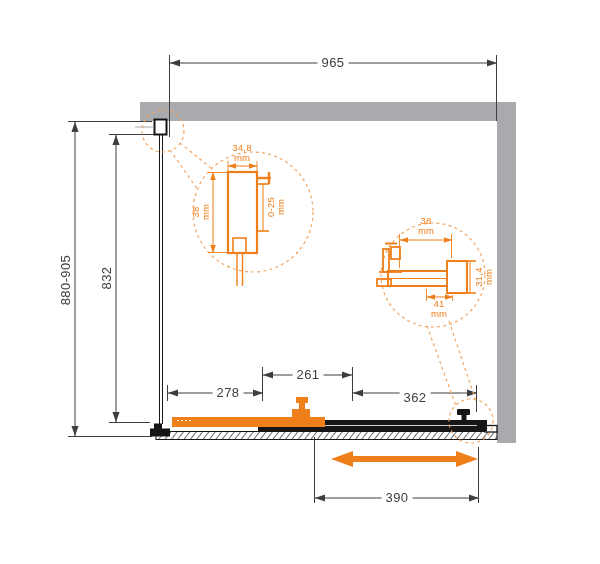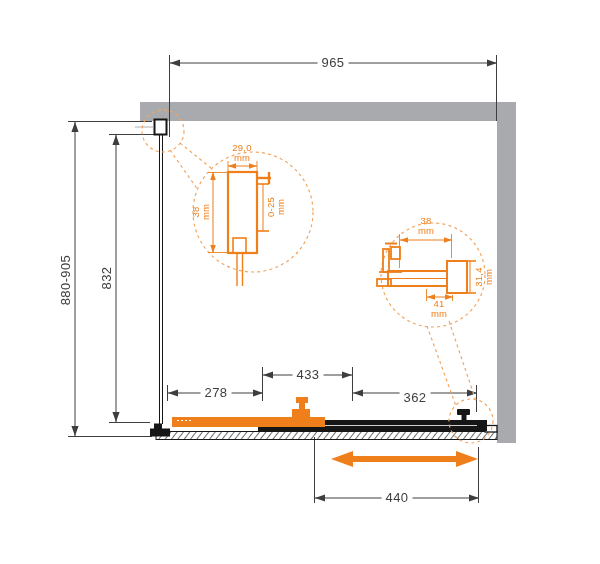--- a/index.html
+++ b/index.html
@@ -168,27 +168,27 @@
     </g>
 
     <g>
       <polygon fill="#ef7f1a" points="331,459 353,451 353,456 456,456 456,451 478,459 456,467 456,462 353,462 353,467"></polygon>
     </g>
   </svg>
 
   <span class="dlabel" style="left:333px;top:63px">965</span>
   <span class="dlabel rot" style="left:66px;top:280px">880-905</span>
   <span class="dlabel rot" style="left:107px;top:278px">832</span>
-  <span class="dlabel" style="left:216px;top:393px">278</span>
-  <span class="dlabel" style="left:308px;top:375px">433</span>
+  <span class="dlabel" style="left:228px;top:393px">278</span>
+  <span class="dlabel" style="left:308px;top:375px">261</span>
   <span class="dlabel" style="left:415px;top:398px">362</span>
-  <span class="dlabel" style="left:397px;top:498px">440</span>
+  <span class="dlabel" style="left:397px;top:498px">390</span>
 
   <div class="olabel" style="left:242px;top:153px">
-    <span>29,0</span>
+    <span>34,8</span>
     <span>mm</span>
   </div>
   <div class="olabel rot" style="left:201px;top:212px">
     <span>38</span>
     <span>mm</span>
   </div>
   <div class="olabel rot" style="left:276px;top:207px">
     <span>0-25</span>
     <span>mm</span>
   </div>

